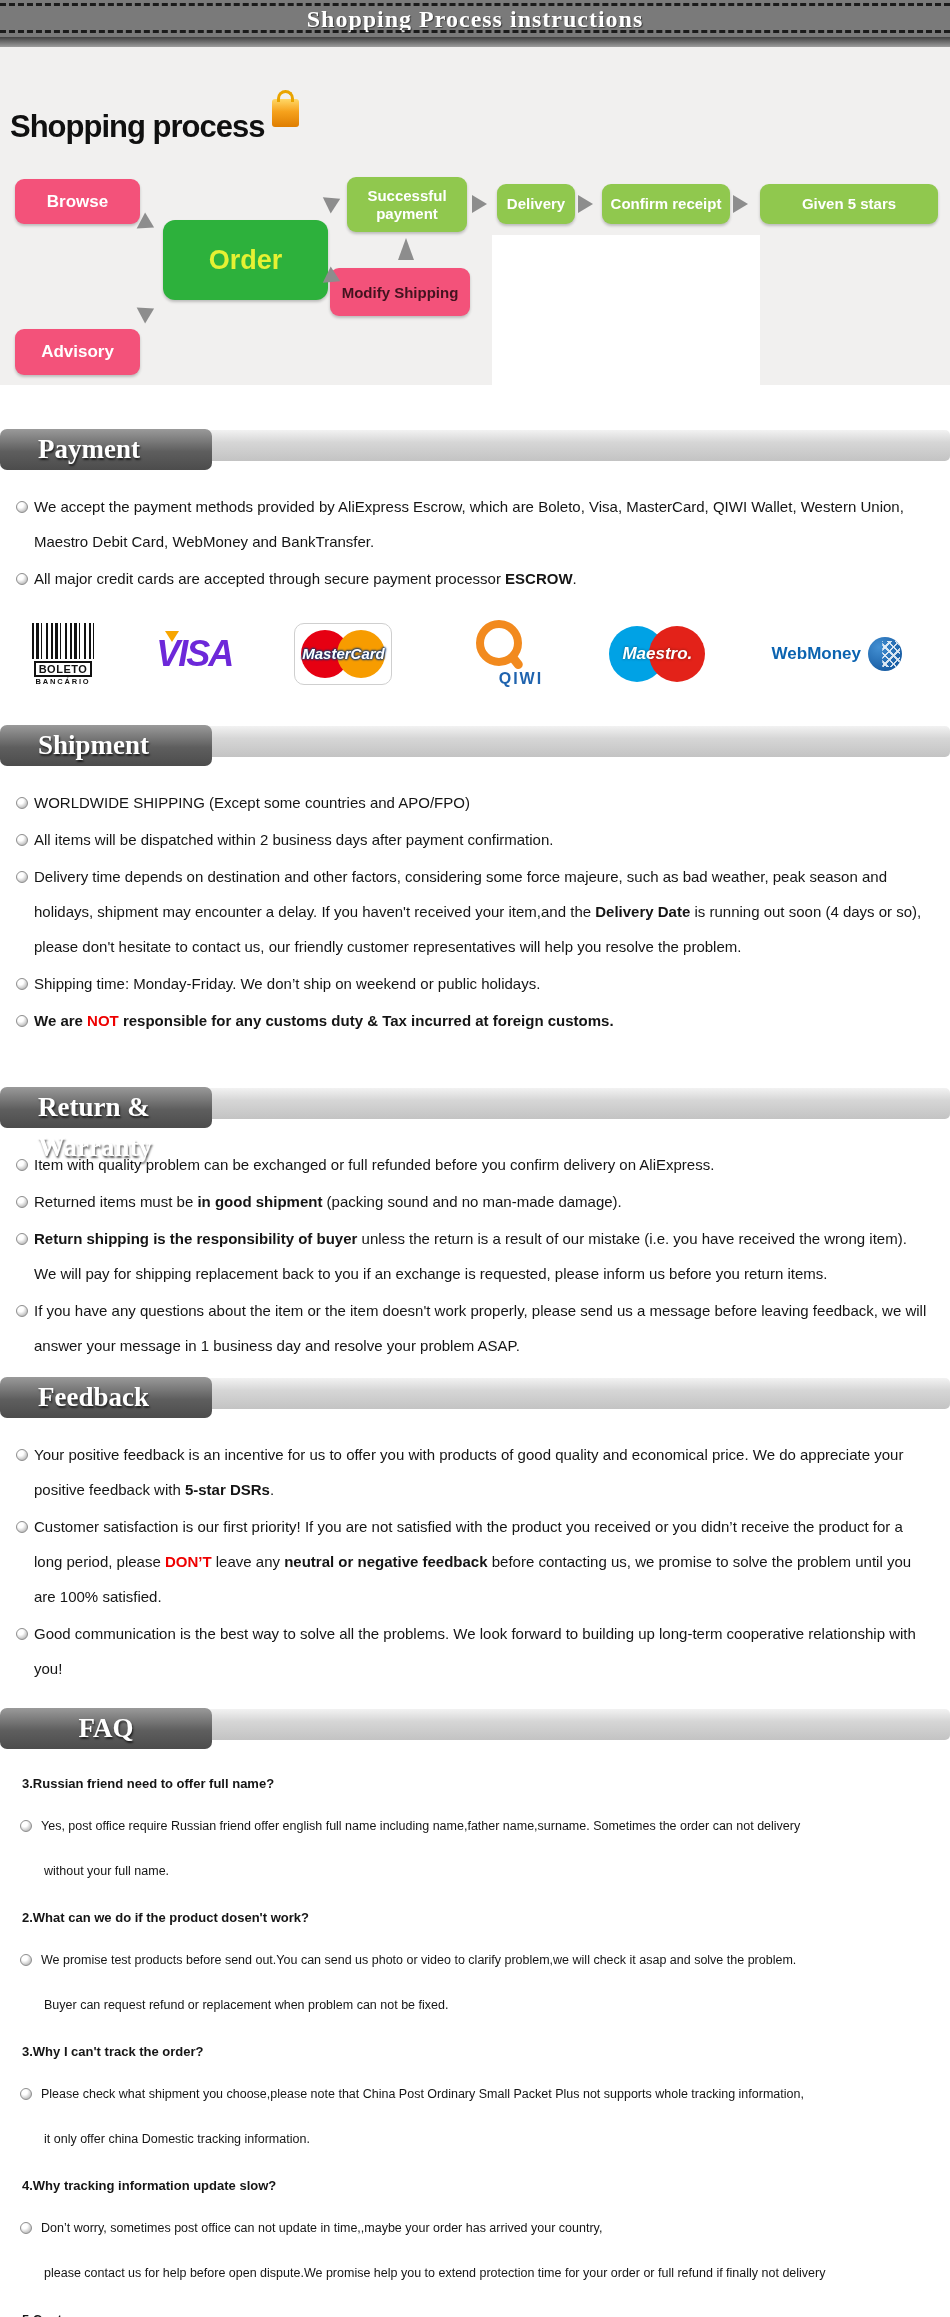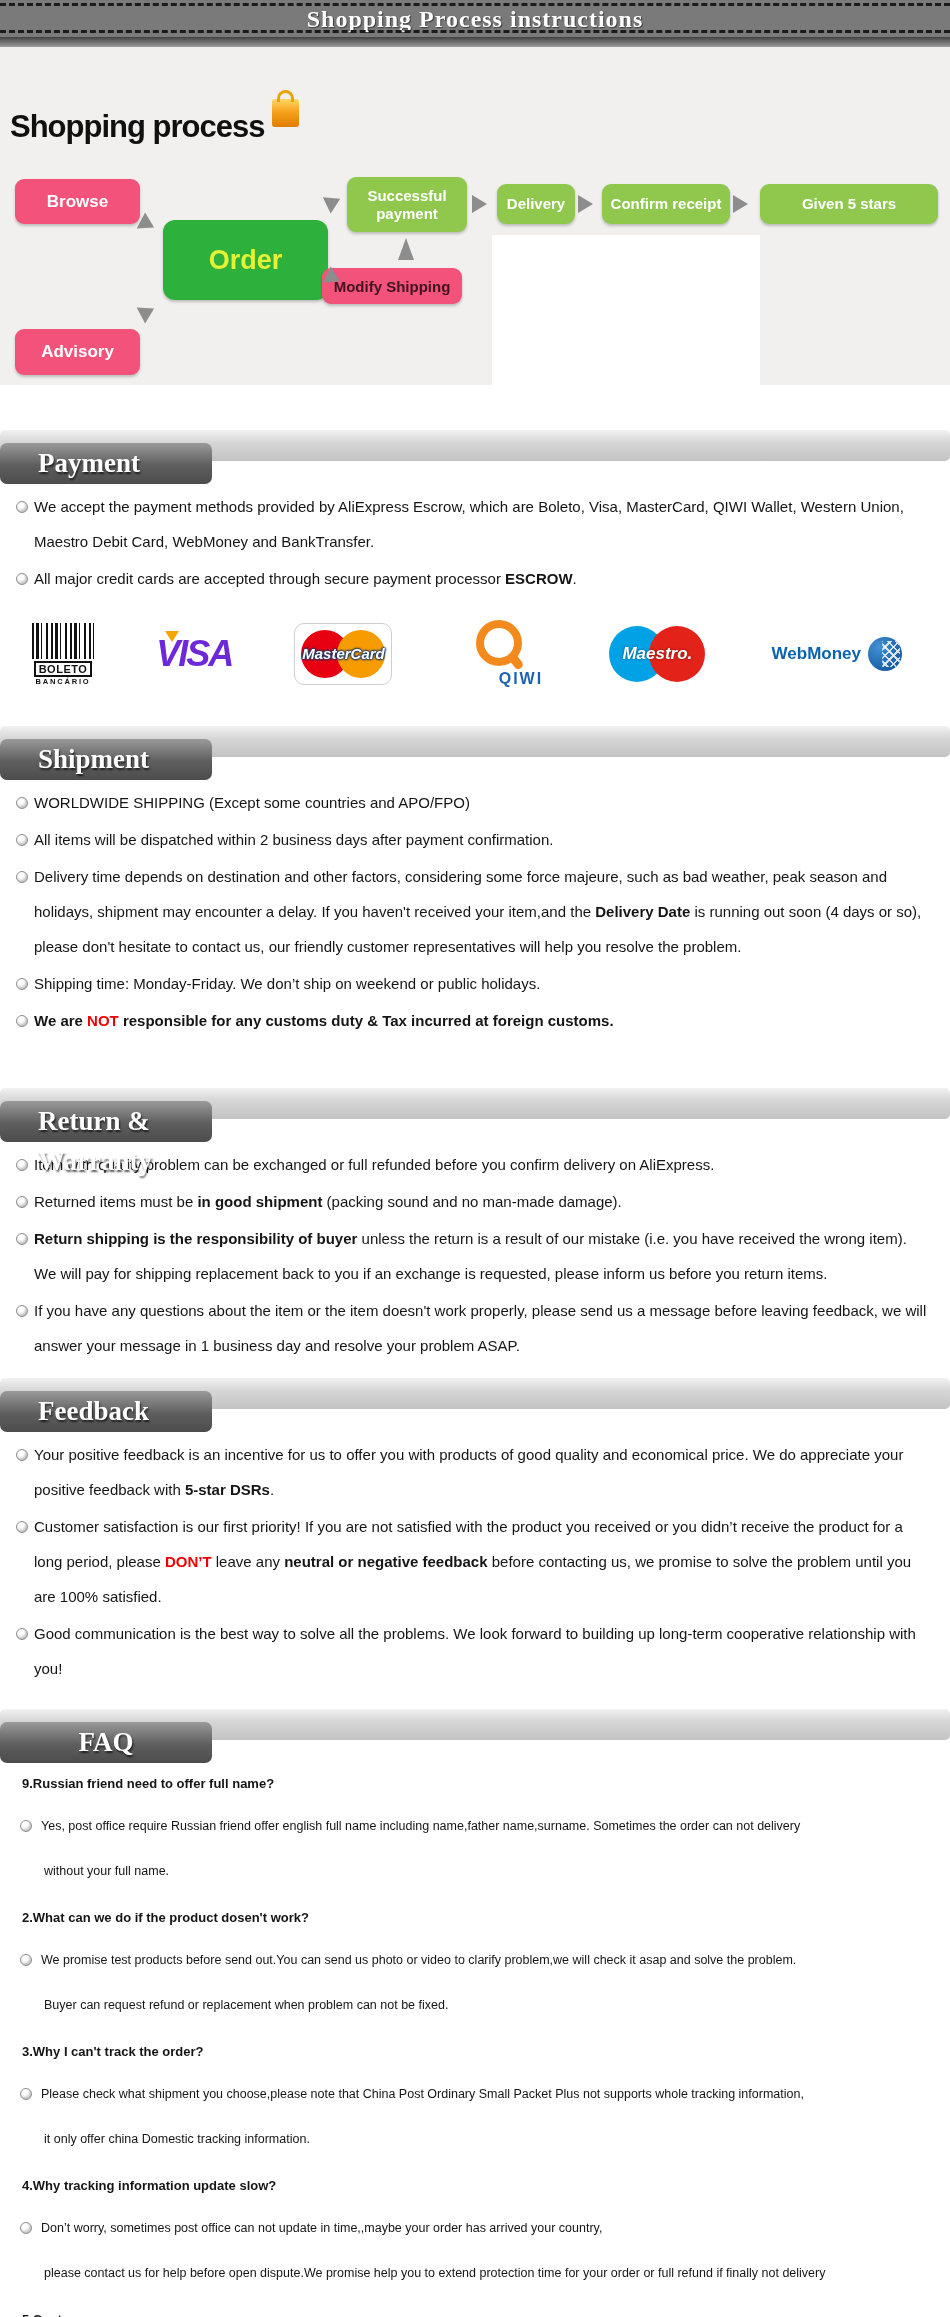--- a/index.html
+++ b/index.html
@@ -26,42 +26,42 @@
   .node{position:absolute;border-radius:9px;display:flex;align-items:center;justify-content:center;
     text-align:center;font-weight:bold;box-shadow:0 2px 3px rgba(0,0,0,0.22);}
   .pink{background:#f3527a;color:#ffffff;font-size:17px;}
   .pink-dark-text{background:#f3527a;color:#43131f;font-size:15px;}
   .green-dark{background:#2db13c;color:#e6f133;font-size:27px;}
   .green-light{background:#90c84e;color:#ffffff;font-size:15px;line-height:1.15;}
   .n-browse{left:15px;top:132px;width:125px;height:45px;}
   .n-advisory{left:15px;top:282px;width:125px;height:46px;}
   .n-order{left:163px;top:173px;width:165px;height:80px;border-radius:12px;}
   .n-succ{left:347px;top:130px;width:120px;height:55px;}
-  .n-modify{left:322px;top:221px;width:140px;height:36px;}
+  .n-modify{left:330px;top:221px;width:140px;height:48px;}
   .n-delivery{left:497px;top:137px;width:78px;height:40px;}
   .n-confirm{left:602px;top:137px;width:128px;height:40px;}
   .n-given{left:760px;top:137px;width:178px;height:40px;}
   .arr{position:absolute;width:0;height:0;border-style:solid;
     border-width:9px 0 9px 15px;border-color:transparent transparent transparent #8d8d8d;}
   .arr-up{position:absolute;width:0;height:0;border-style:solid;
     border-width:0 8px 22px 8px;border-color:transparent transparent #8d8d8d transparent;}
   .a1{left:140px;top:168px;transform:rotate(28deg);}
   .a2{left:140px;top:256px;transform:rotate(-28deg);}
   .a3{left:326px;top:146px;transform:rotate(-26deg);}
   .a4{left:326px;top:222px;transform:rotate(26deg);}
   .a5{left:398px;top:191px;}
   .a6{left:472px;top:148px;}
   .a7{left:578px;top:148px;}
   .a8{left:733px;top:148px;}
 
   
   .sec-header{position:relative;height:42px;}
   .sec-bar{position:absolute;left:0;right:0;top:5px;height:31px;border-radius:5px;
     background:linear-gradient(#f2f2f2,#d6d6d6 40%,#c3c3c3);}
-  .sec-tab{position:absolute;left:0;top:18px;height:41px;width:212px;border-radius:7px;
+  .sec-tab{position:absolute;left:0;top:4px;height:41px;width:212px;border-radius:7px;
     background:linear-gradient(#9a9a9a,#5e5e5e 55%,#4c4c4c);
     color:#ffffff;font-family:"Liberation Serif","DejaVu Serif",serif;font-weight:bold;
     font-size:27px;line-height:40px;padding-left:38px;box-sizing:border-box;
     text-shadow:1px 2px 2px rgba(0,0,0,0.65);}
   .sec-tab.center{padding-left:0;text-align:center;}
   .mt-payment{margin-top:40px;}
   .mt-shipment{margin-top:15px;}
   .mt-return{margin-top:45px;}
   .mt-feedback{margin-top:10px;}
   .mt-faq{margin-top:18px;}
@@ -275,21 +275,21 @@
       </li>
     </ul>
 </div>
 
 <div class="section">
   <div class="sec-header mt-faq">
     <div class="sec-bar"></div>
     <div class="sec-tab center">FAQ</div>
   </div>
   <div class="faq-body">
-      <div class="faq-q">9.Russian friend need to offer full name?</div>
+      <div class="faq-q">3.Russian friend need to offer full name?</div>
       <div class="faq-a-line">
         <span class="bullet-icon faq-ic"></span>
         <span>Yes, post office require Russian friend offer english full name including name,father name,surname. Sometimes the order can not delivery</span>
       </div>
       <div class="faq-a-line cont">
         <span>without your full name.</span>
       </div>
       <div class="faq-q">2.What can we do if the product dosen't work?</div>
       <div class="faq-a-line">
         <span class="bullet-icon faq-ic"></span>

